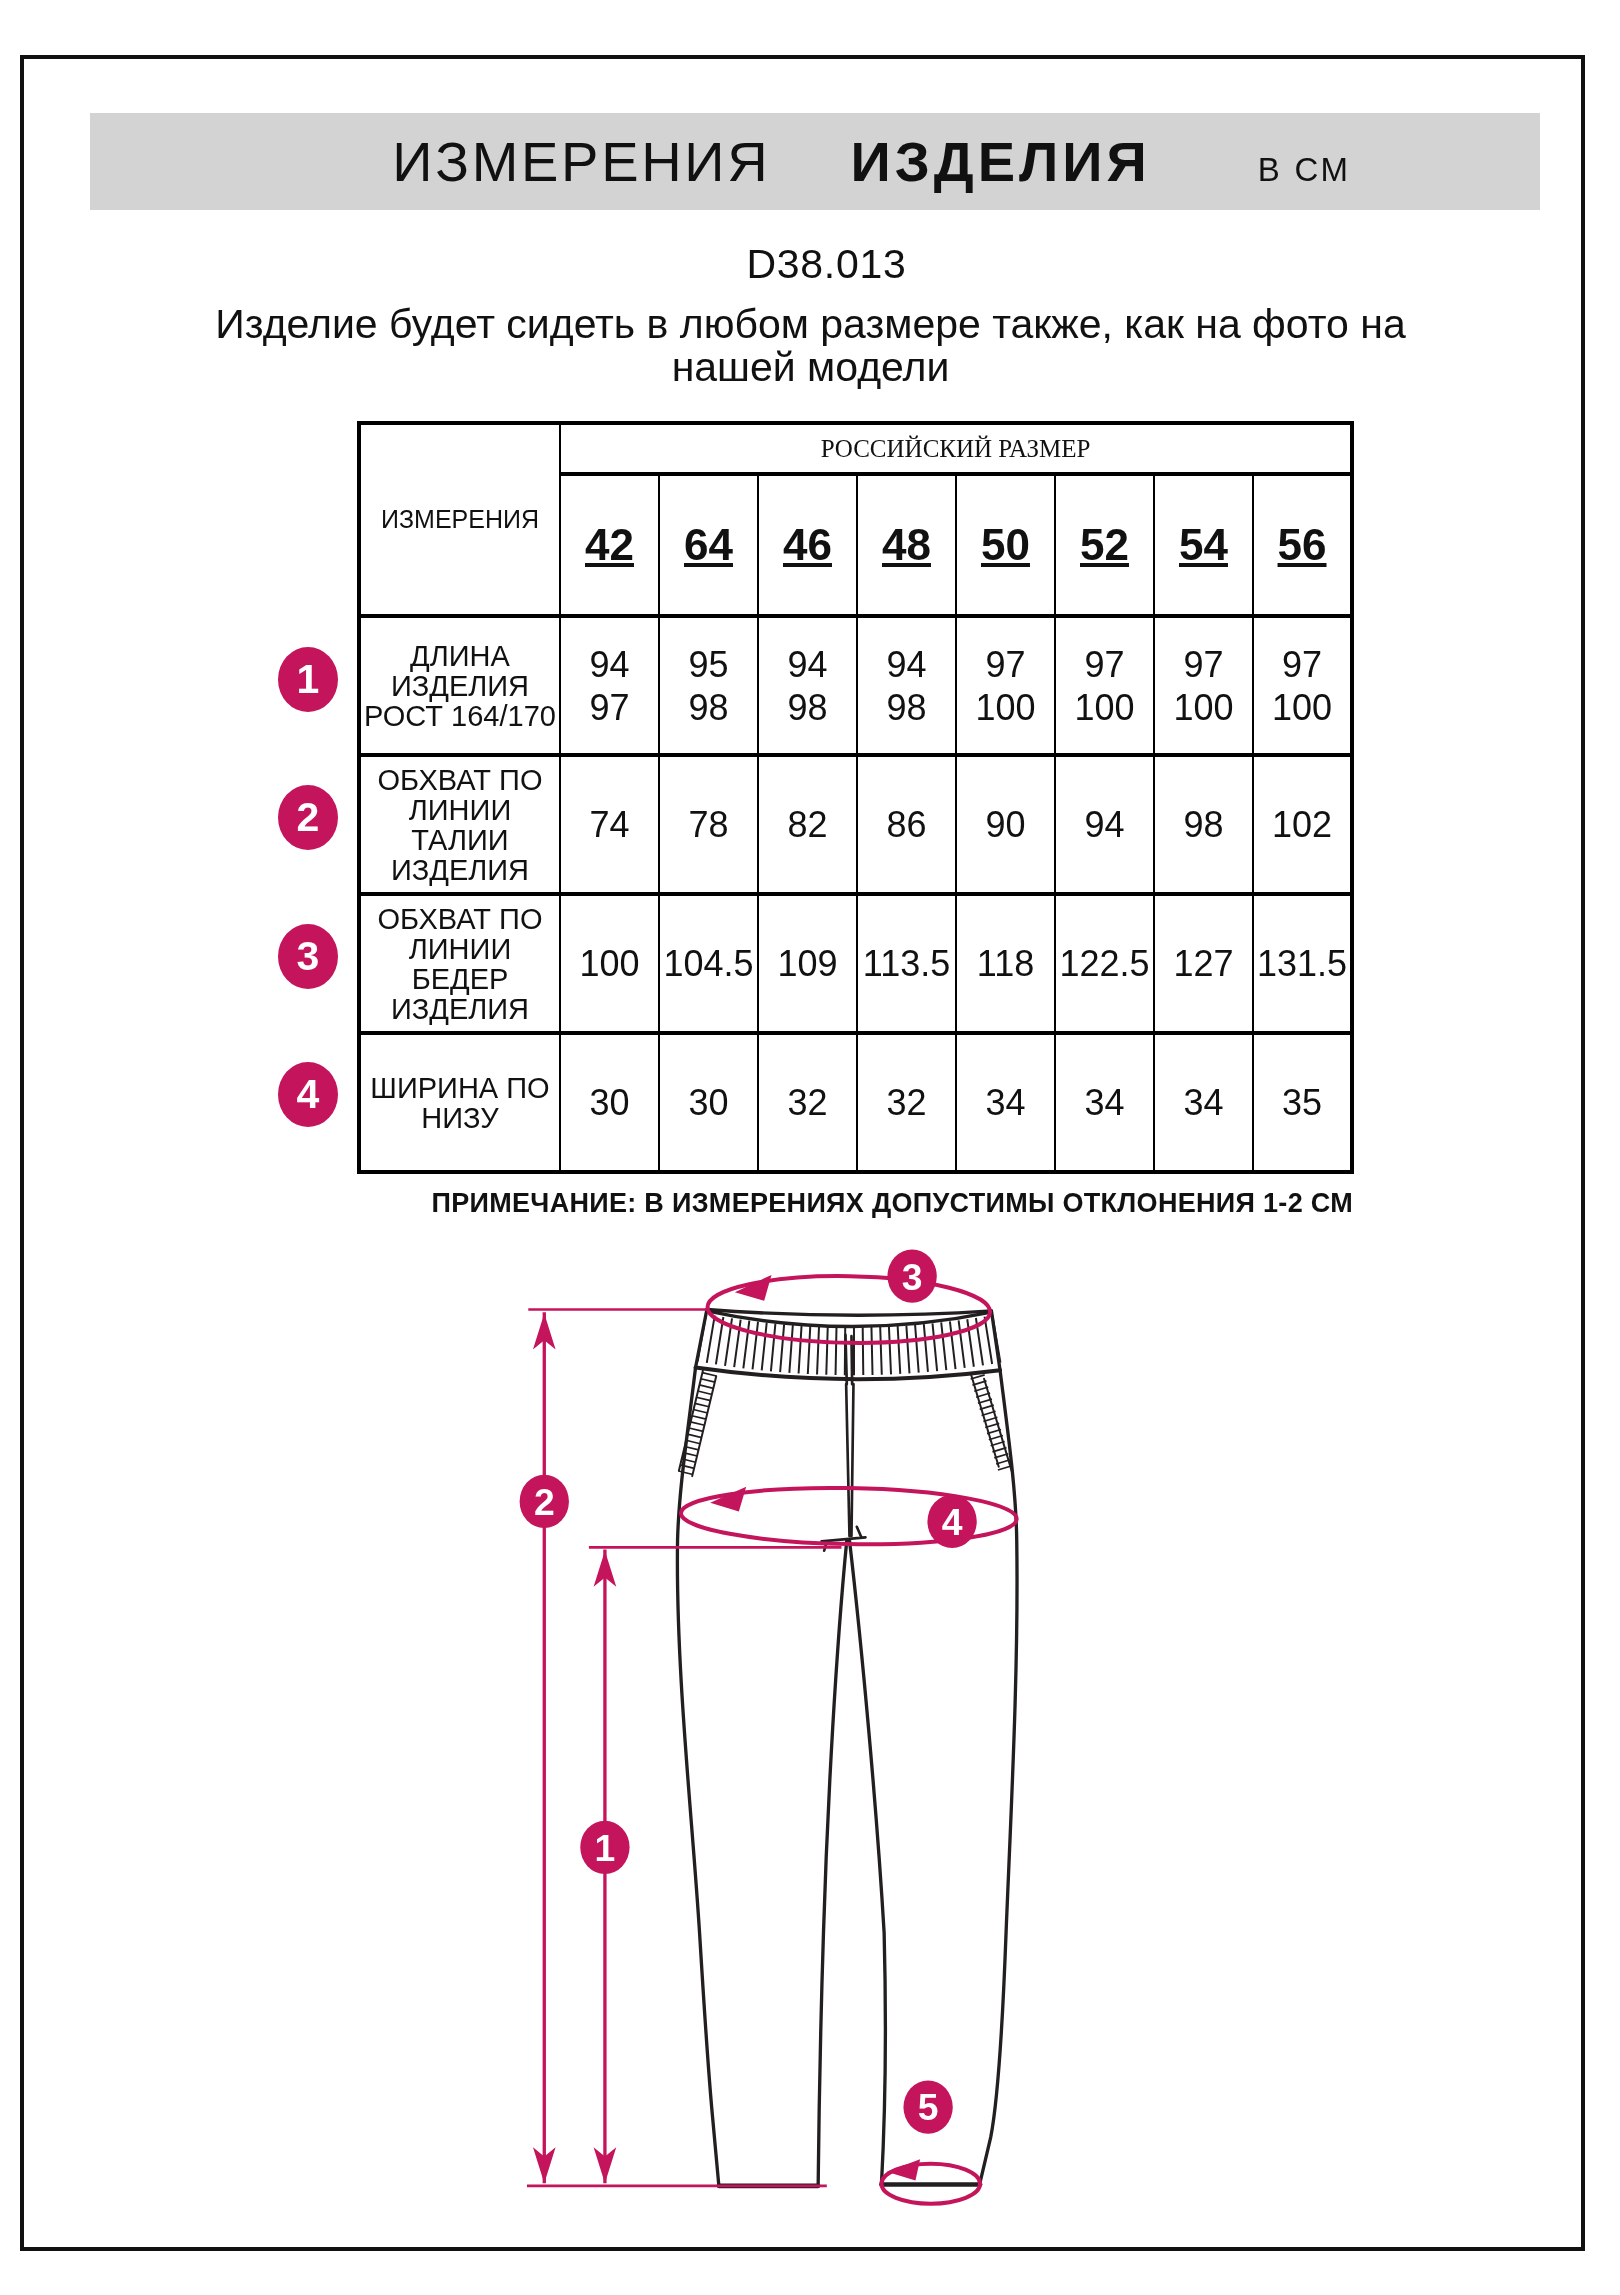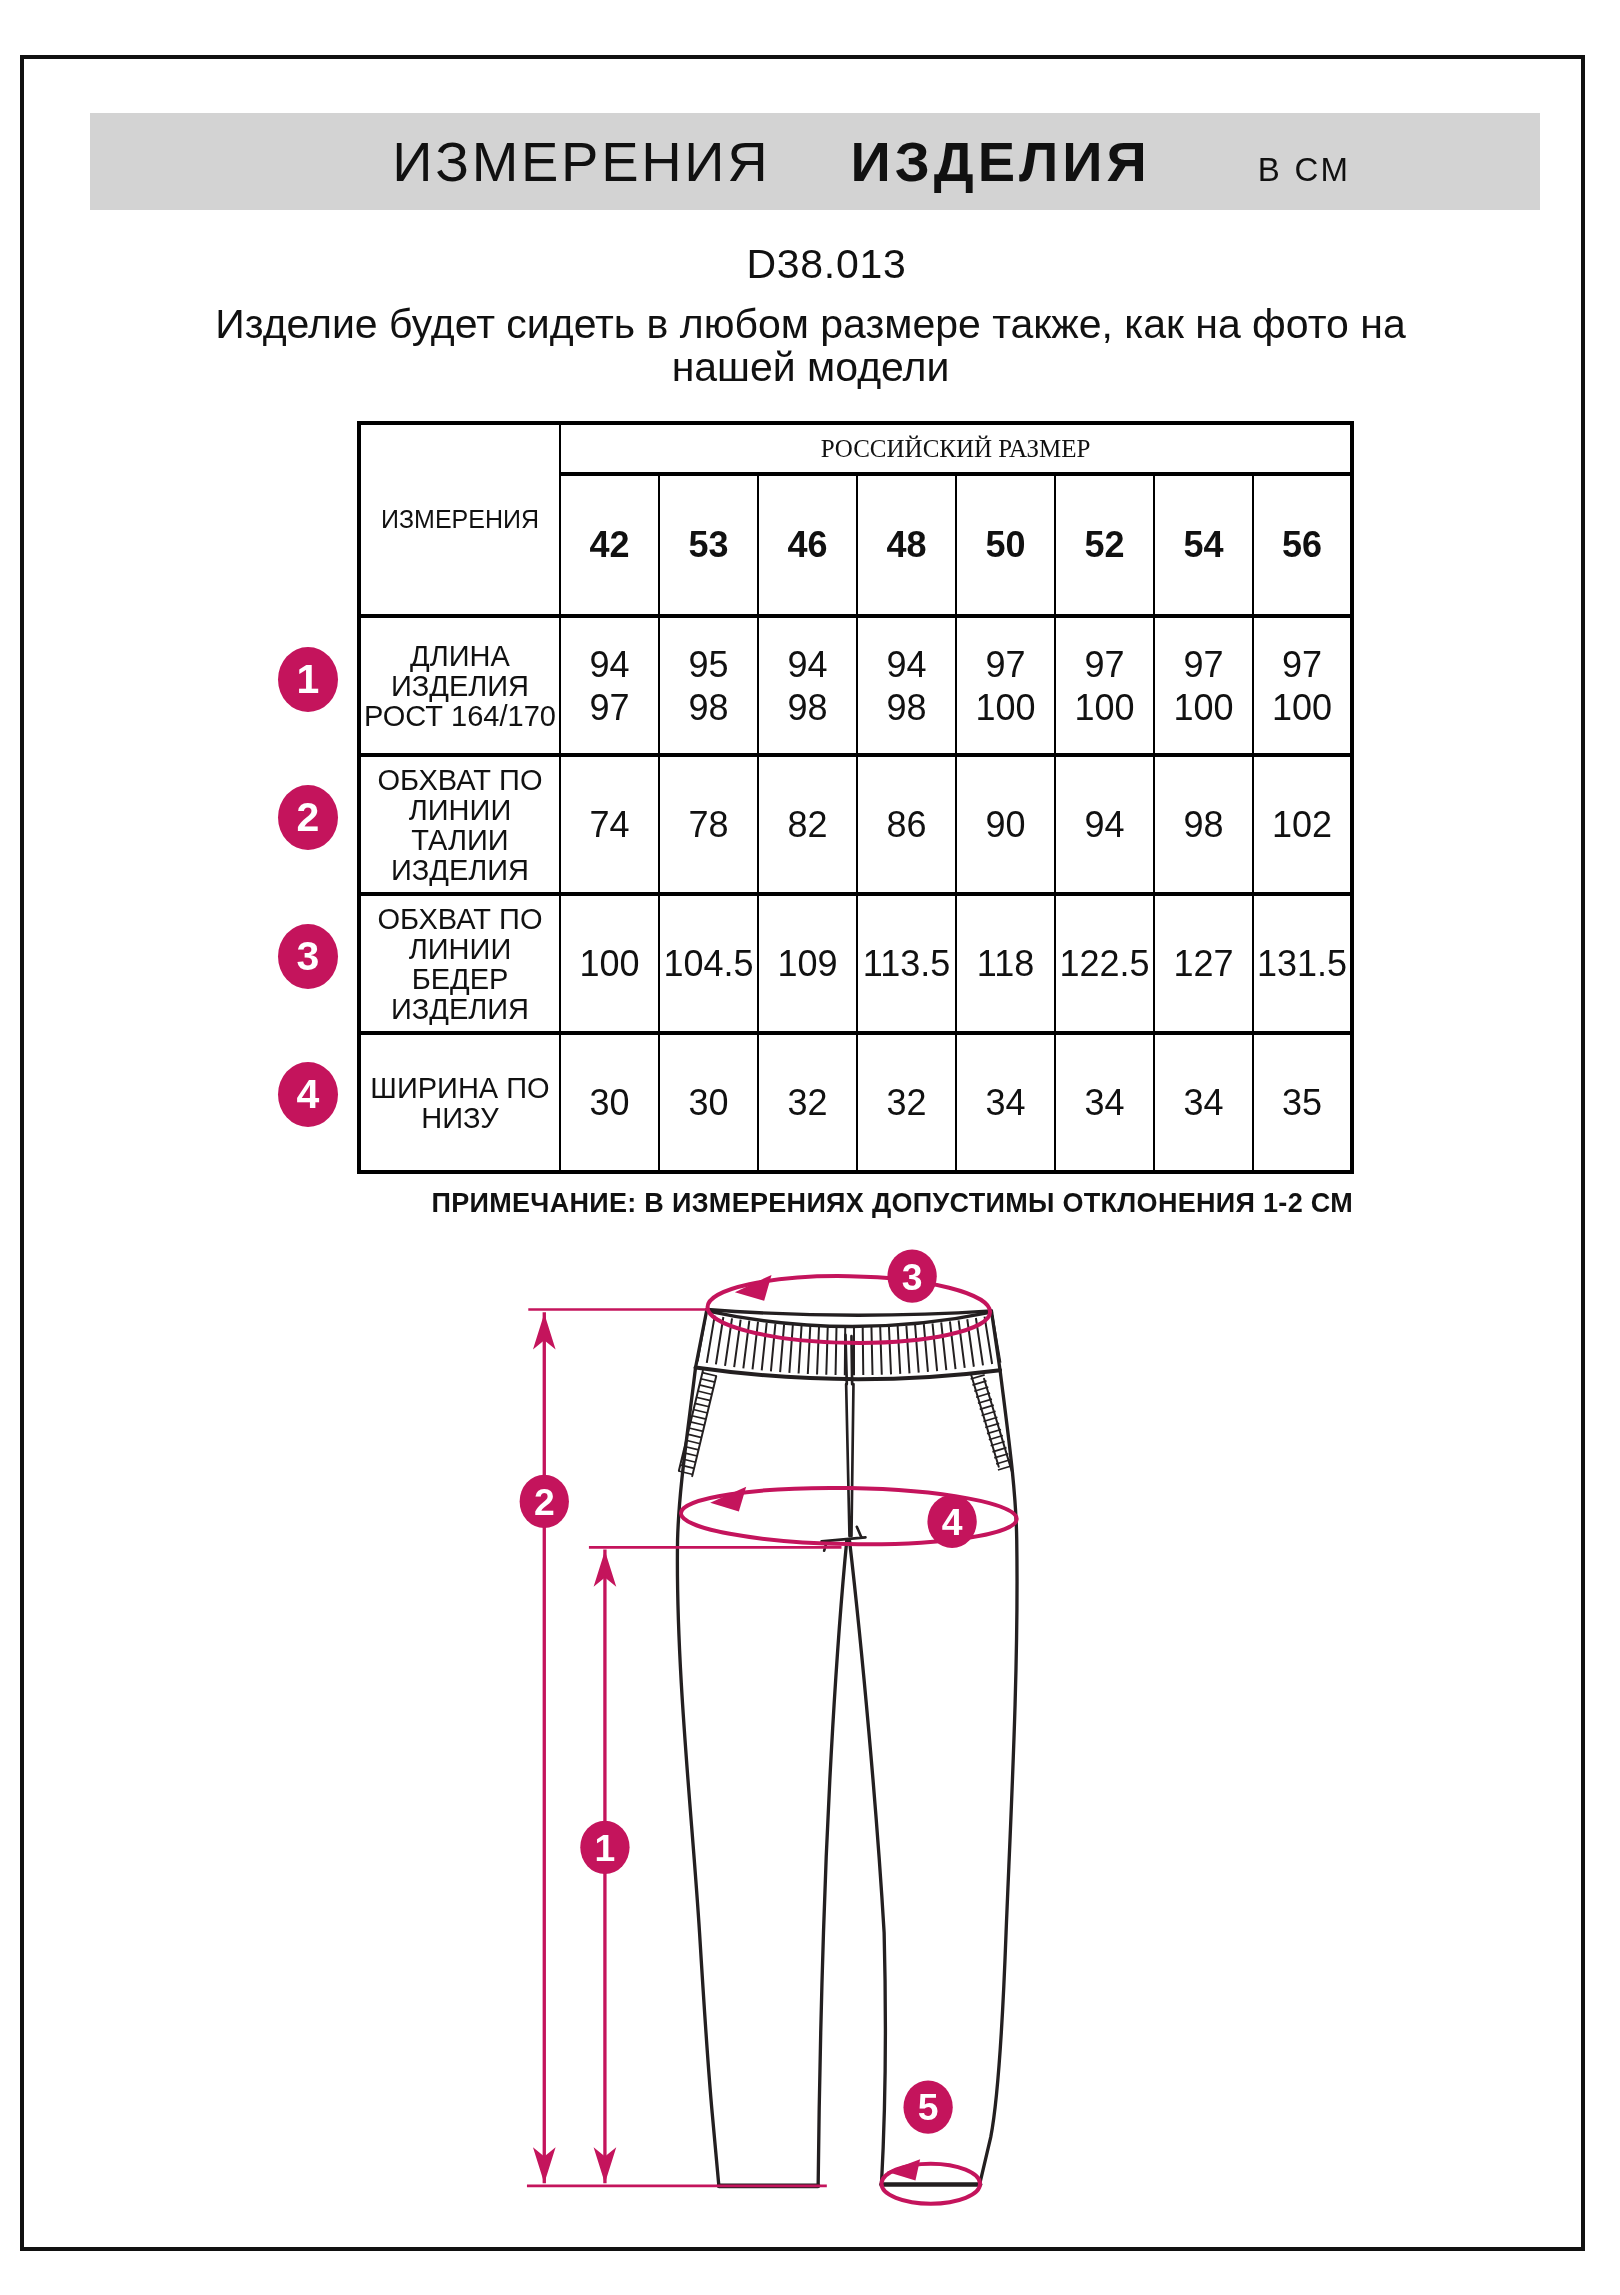--- a/index.html
+++ b/index.html
@@ -31,21 +31,21 @@
   table.sizes{
     border-collapse:collapse;table-layout:fixed;width:996px;
     border:4px solid #000;
   }
   table.sizes td{
     border:2px solid #000;border-top-width:4px;border-bottom-width:4px;
     text-align:center;vertical-align:middle;padding:0;
   }
   td.corner{font-size:25px;}
   td.ghdr{font-size:25px;height:47px;font-family:Liberation Serif, serif;}
-  td.szn{font-size:36px;font-weight:bold;}
+  td.szn{font-size:44px;font-weight:bold;text-decoration:underline;}
   td.lbl{font-size:29px;line-height:30px;white-space:pre-line;}
   td.val{font-size:36px;line-height:43px;white-space:pre-line;}
   .badge{
     position:absolute;width:60px;height:65px;border-radius:50%;
     background:#C4145C;color:#fff;font-size:41px;font-weight:bold;
     display:flex;align-items:center;justify-content:center;
   }
   .note{
     position:absolute;left:357px;top:1188px;width:996px;text-align:right;
     font-size:27px;font-weight:bold;letter-spacing:0.3px;
@@ -81,21 +81,21 @@
         <col style="width:99px">
         <col style="width:99px">
     </colgroup>
     <tbody>
         <tr>
       <td class="corner" rowspan="2">ИЗМЕРЕНИЯ</td>
       <td class="ghdr" colspan="8">РОССИЙСКИЙ РАЗМЕР</td>
     </tr>
     <tr style="height:142px">
       <td class="szn">42</td>
-      <td class="szn">53</td>
+      <td class="szn">64</td>
       <td class="szn">46</td>
       <td class="szn">48</td>
       <td class="szn">50</td>
       <td class="szn">52</td>
       <td class="szn">54</td>
       <td class="szn">56</td>
     </tr>
     <tr style="height:139px">
       <td class="lbl">ДЛИНА
 ИЗДЕЛИЯ

